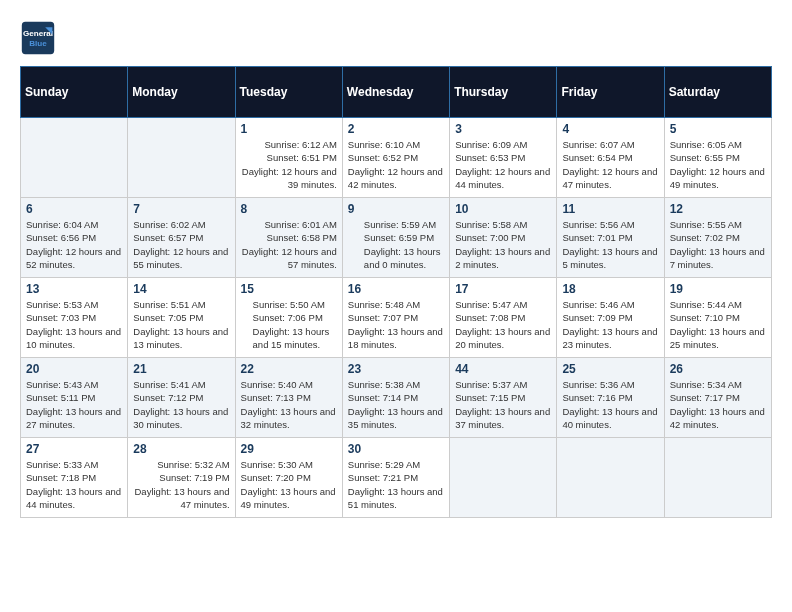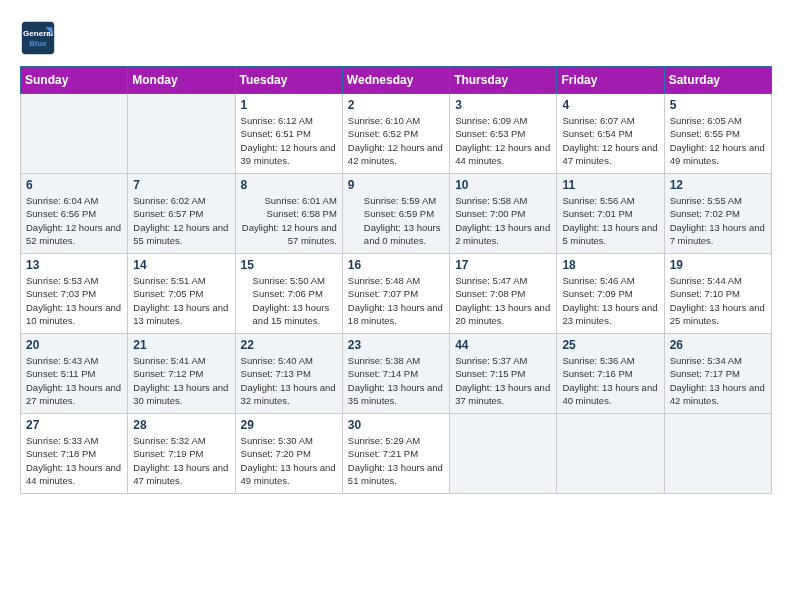--- a/index.html
+++ b/index.html
@@ -42,23 +42,23 @@
     .subtitle {
       font-size: 14px;
       color: #555;
     }
     table {
       width: 100%;
       border-collapse: collapse;
       font-size: 10.5px;
     }
     thead tr th {
-      background-color: #a21caf;
+      background-color: #0f172a;
       color: white;
-      padding: 6px 4px;
+      padding: 18px 4px;
       text-align: left;
       font-size: 12px;
       font-weight: bold;
       border: 1px solid #2e6da4;
     }
     tbody tr td {
       border: 1px solid #ccc;
       vertical-align: top;
       padding: 4px 5px;
       min-height: 80px;
@@ -122,21 +122,21 @@
         <th>Friday</th>
         <th>Saturday</th>
       </tr>
   </thead>
   <tbody id="calendar-body">
   <tr>
         <td class="empty-cell"></td>
         <td class="empty-cell"></td>
         <td>
           <div class="day-number">1</div>
-          <div class="day-info" style="white-space: pre-line;">Sunrise: 6:12 AM
+          <div class="day-info" style="white-space: pre-line; text-align: right;">Sunrise: 6:12 AM
 Sunset: 6:51 PM
 Daylight: 12 hours and 39 minutes.</div>
         </td>
         <td>
           <div class="day-number">2</div>
           <div class="day-info" style="white-space: pre-line;">Sunrise: 6:10 AM
 Sunset: 6:52 PM
 Daylight: 12 hours and 42 minutes.</div>
         </td>
         <td>
@@ -292,21 +292,21 @@
       </tr>
       <tr>
         <td>
           <div class="day-number">27</div>
           <div class="day-info" style="white-space: pre-line;">Sunrise: 5:33 AM
 Sunset: 7:18 PM
 Daylight: 13 hours and 44 minutes.</div>
         </td>
         <td>
           <div class="day-number">28</div>
-          <div class="day-info" style="white-space: pre-line;">Sunrise: 5:32 AM
+          <div class="day-info" style="white-space: pre-line; text-align: right;">Sunrise: 5:32 AM
 Sunset: 7:19 PM
 Daylight: 13 hours and 47 minutes.</div>
         </td>
         <td>
           <div class="day-number">29</div>
           <div class="day-info" style="white-space: pre-line;">Sunrise: 5:30 AM
 Sunset: 7:20 PM
 Daylight: 13 hours and 49 minutes.</div>
         </td>
         <td>

